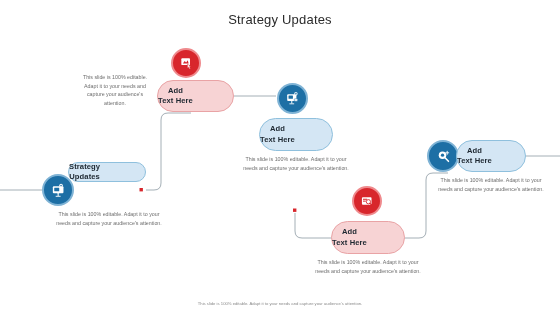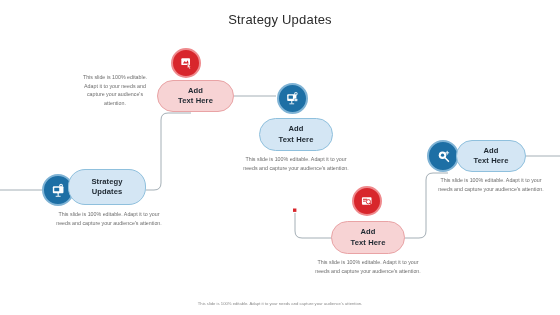--- a/index.html
+++ b/index.html
@@ -49,21 +49,20 @@
   
   .node {
     position: absolute;
   }
   .pill {
     position: absolute;
     box-sizing: border-box;
     border-radius: 17px;
     display: flex;
     align-items: center;
-    justify-content: center;
     text-align: center;
     font-size: 7.6px;
     font-weight: bold;
     line-height: 1.35;
     color: #1d2730;
     letter-spacing: 0.1px;
   }
   .pill.blue {
     background: #d4e6f4;
     border: 1px solid #8fc0dd;
@@ -141,21 +140,21 @@
     <div class="icon-circle blue" style="left:42px; top:174px; width:32px; height:32px;">
       <svg viewBox="0 0 24 24" width="17" height="17" fill="none">
         <rect x="4" y="6" width="15" height="10" rx="1.4" fill="#ffffff"></rect>
         <rect x="6" y="8" width="7" height="5.2" rx="0.6" fill="#1d6fa5"></rect>
         <path d="M11.5 16 L11.5 19" stroke="#ffffff" stroke-width="1.5" stroke-linecap="round"></path>
         <path d="M8.6 20.2 L14.4 20.2" stroke="#ffffff" stroke-width="1.3" stroke-linecap="round"></path>
         <circle cx="15.6" cy="5.1" r="2.5" fill="#ffffff"></circle>
         <circle cx="15.6" cy="5.1" r="1.1" fill="#1d6fa5"></circle>
       </svg>
     </div>
-    <div class="pill blue" style="left:68px; top:169px; width:78px; height:36px;">
+    <div class="pill blue" style="left:68px; top:162px; width:78px; height:20px;">
       <span>
         <span>Strategy</span><br>
         <span>Updates</span>
       </span>
     </div>
     <div class="desc" style="left:55px; top:210px; width:108px;">This slide is 100% editable. Adapt it to your needs and capture your audience's attention.</div>
   </div>
 
   <div class="node">
     <div class="icon-circle red" style="left:171px; top:48px; width:30px; height:30px;">

